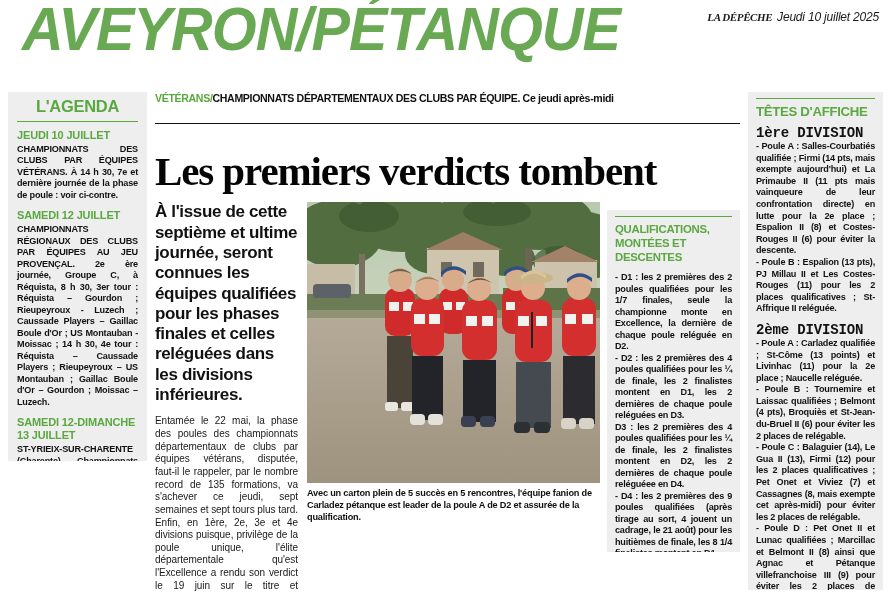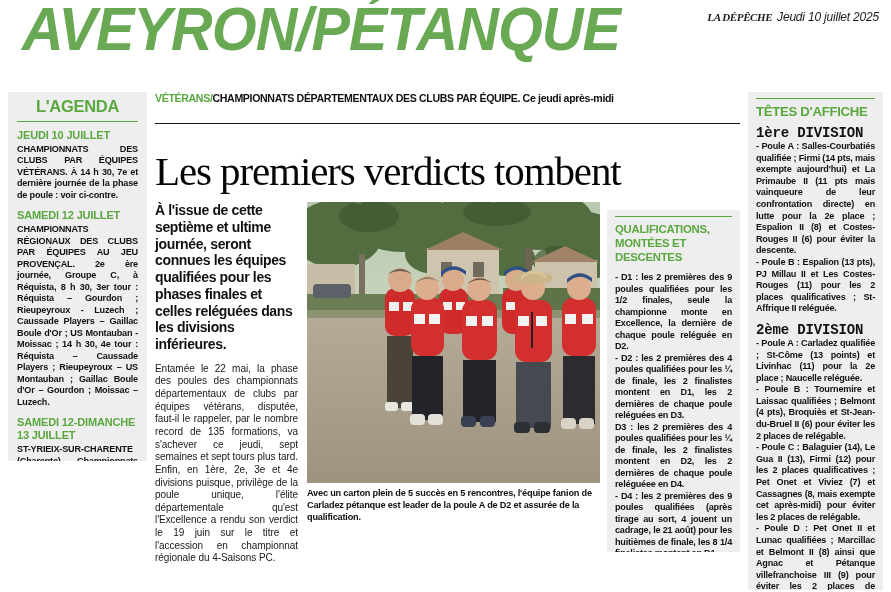--- a/index.html
+++ b/index.html
@@ -122,39 +122,39 @@
     padding-bottom: 19px;
     border-bottom: 1.4px solid #111;
     margin-bottom: 6px;
   }
   #kicker .kicker-cat { color: #5aa83f; }
   #kicker .kicker-sep { color: #5aa83f; }
   #kicker .kicker-rest { color: #111; }
   #headline {
     font-family: "Liberation Serif", serif;
     font-size: 41px;
-    font-weight: 400;
+    font-weight: 700;
     letter-spacing: -1.1px;
     line-height: 1.02;
     color: #050505;
     margin-bottom: 9px;
     white-space: nowrap;
   }
 
   #main-cols {
     position: relative;
     width: 585px;
   }
   #col-lead {
     position: absolute;
     left: 0; top: 0;
     width: 143px;
   }
   #lead-para {
-    font-size: 14px;
+    font-size: 17px;
     font-weight: 700;
     line-height: 1.195;
     letter-spacing: -0.35px;
     color: #111;
     margin-bottom: 10px;
   }
   .body-text {
     font-family: Liberation Sans, sans-serif;
     font-size: 10px;
     line-height: 1.265;
@@ -422,21 +422,21 @@
           </g>
         </svg>
       </div>
       <div id="caption">Avec un carton plein de 5 succès en 5 rencontres, l'équipe fanion de Carladez pétanque est leader de la poule A de D2 et assurée de la qualification.</div>
     </div>
 
     <div id="qual-box">
       <div id="qual-rule"></div>
       <div id="qual-title">QUALIFICATIONS, MONTÉES ET DESCENTES</div>
       <div id="qual-items">
-          <div class="qual-item">- D1 : les 2 premières des 9 poules qualifiées pour les 1/2 finales, seule la championne monte en Excellence, la dernière de chaque poule reléguée en D2.</div>
+          <div class="qual-item">- D1 : les 2 premières des 2 poules qualifiées pour les 1/7 finales, seule la championne monte en Excellence, la dernière de chaque poule reléguée en D2.</div>
           <div class="qual-item">- D2 : les 2 premières des 4 poules qualifiées pour les ¼ de finale, les 2 finalistes montent en D1, les 2 dernières de chaque poule reléguées en D3.</div>
           <div class="qual-item">D3 : les 2 premières des 4 poules qualifiées pour les ¼ de finale, les 2 finalistes montent en D2, les 2 dernières de chaque poule reléguéee en D4.</div>
           <div class="qual-item">- D4 : les 2 premières des 9 poules qualifiées (après tirage au sort, 4 jouent un cadrage, le 21 août) pour les huitièmes de finale, les 8 1/4 finalistes montent en D1.</div>
         </div>
     </div>
 
   </div>
 </main>
 
 <aside id="rightcol">

